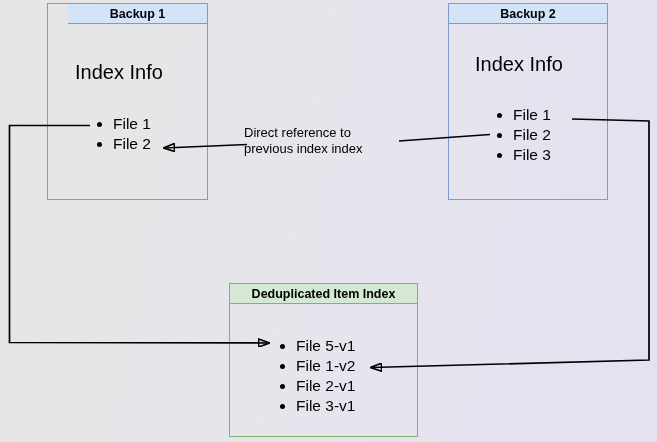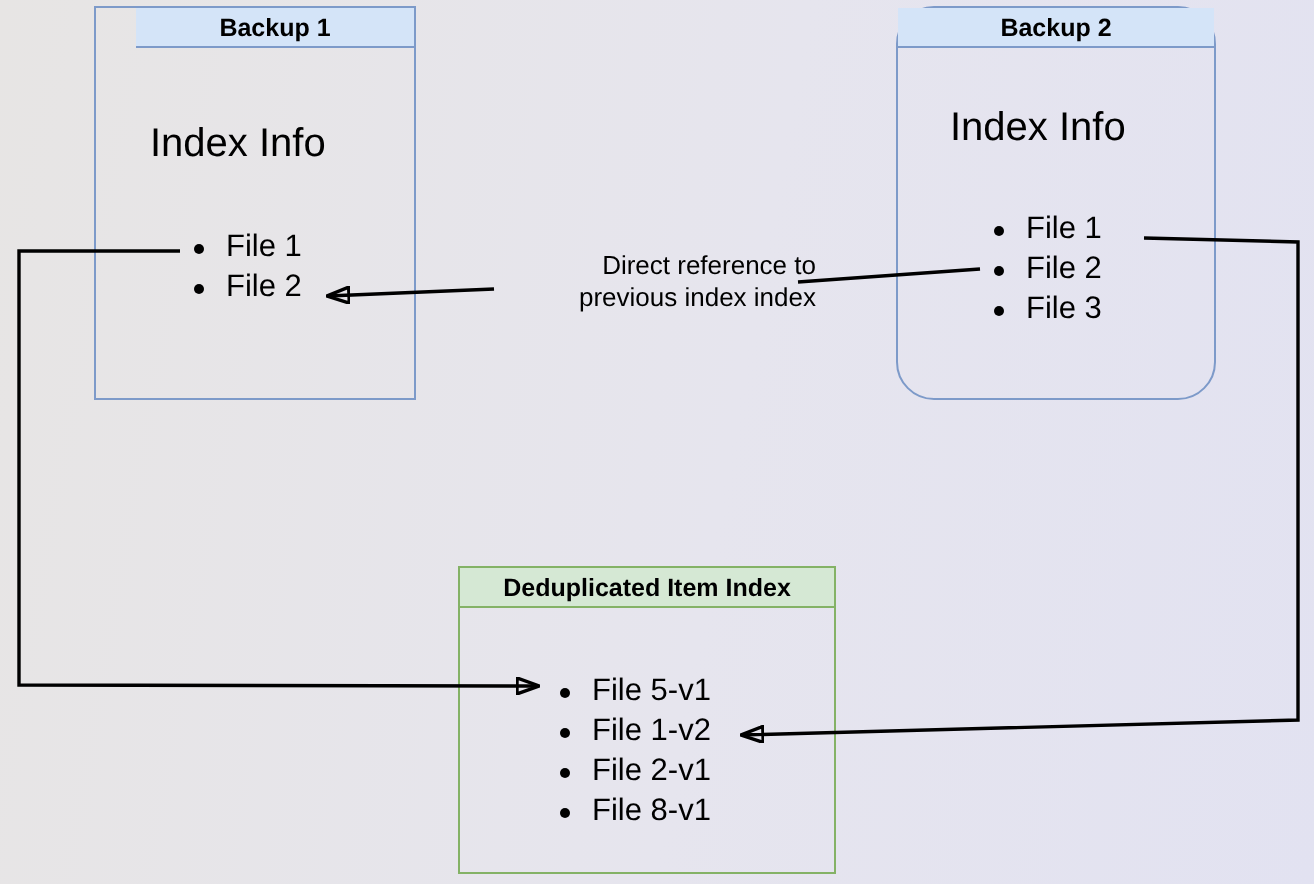--- a/index.html
+++ b/index.html
@@ -55,21 +55,21 @@
     position: absolute;
     left: 0; top: 0;
     width: 657px; height: 442px;
     pointer-events: none;
   }
   #connector-layer path { stroke: #000; stroke-width: 1.7; fill: none; }
   .annotation {
     position: absolute;
     left: 244px; top: 125px;
     width: 164px;
-    text-align: right;
+    text-align: left;
     font-size: 13px;
     line-height: 15.5px;
   }
 </style>
 </head>
 <body>
 
 <div id="canvas">
 
   <div class="box blue" style="left:47px; top:3px; width:161px; height:197px;padding-left:20px;">
@@ -80,21 +80,21 @@
     <div class="li-row">
       <span class="dot"></span>
       <span>File 1</span>
     </div>
     <div class="li-row">
       <span class="dot"></span>
       <span>File 2</span>
     </div>
   </div>
 
-  <div class="box blue" style="left:448px; top:3px; width:160px; height:197px;border-radius:19px;">
+  <div class="box blue" style="left:448px; top:3px; width:160px; height:197px;">
     <div class="box-header">Backup 2</div>
   </div>
   <div class="index-label" style="left:475px; top:53px;">Index Info</div>
   <div class="file-list" style="left:497px; top:105px;">
     <div class="li-row">
       <span class="dot"></span>
       <span>File 1</span>
     </div>
     <div class="li-row">
       <span class="dot"></span>
@@ -117,21 +117,21 @@
     <div class="li-row">
       <span class="dot"></span>
       <span>File 1-v2</span>
     </div>
     <div class="li-row">
       <span class="dot"></span>
       <span>File 2-v1</span>
     </div>
     <div class="li-row">
       <span class="dot"></span>
-      <span>File 8-v1</span>
+      <span>File 3-v1</span>
     </div>
   </div>
 
   <div class="annotation">
     <div>Direct reference to</div>
     <div>previous index index</div>
   </div>
 
   <svg id="connector-layer" viewBox="0 0 657 442" xmlns="http://www.w3.org/2000/svg">
     <defs>

